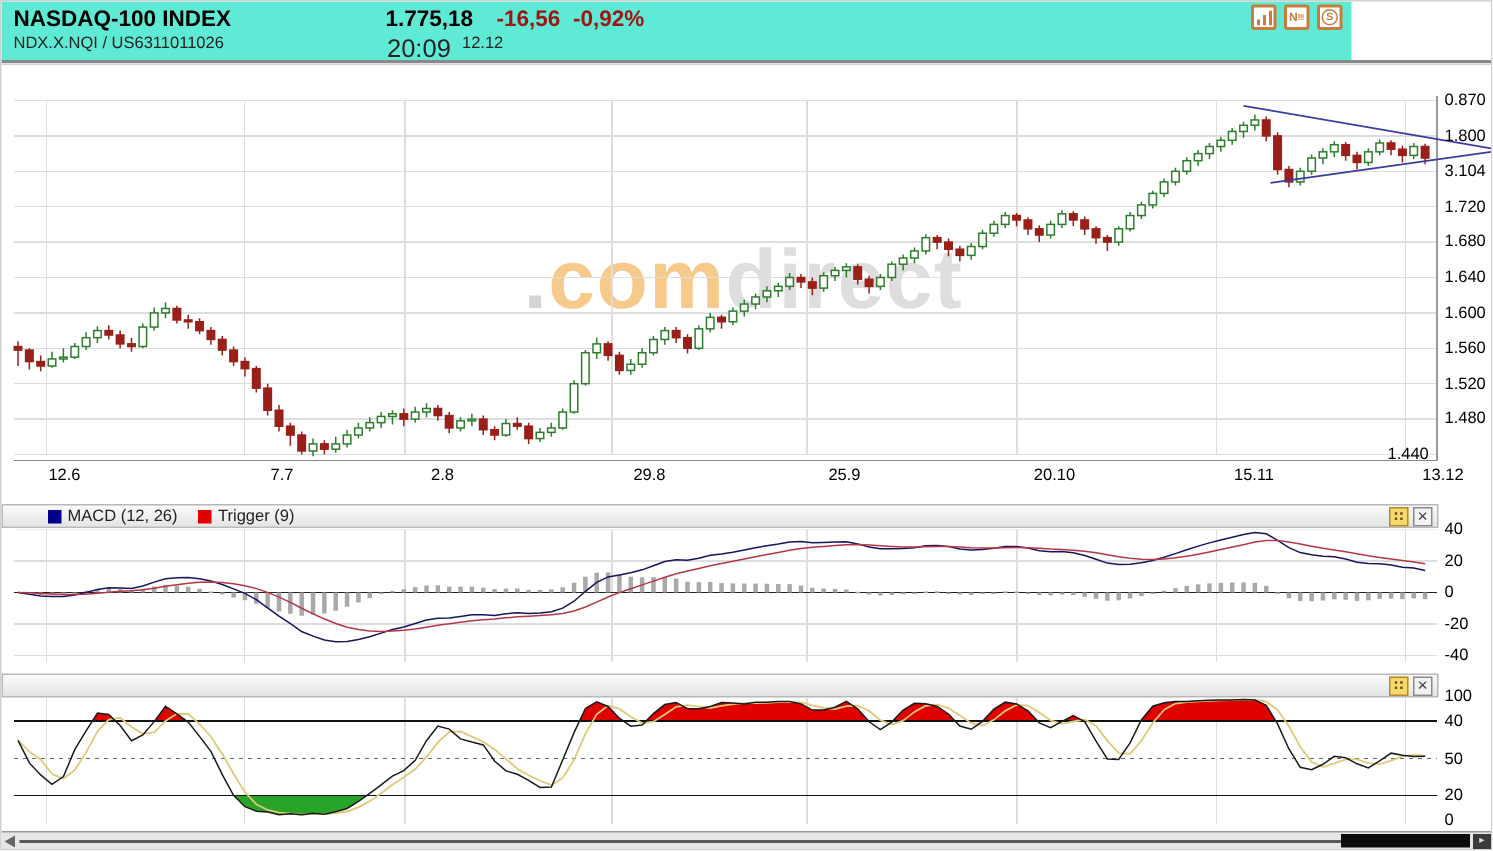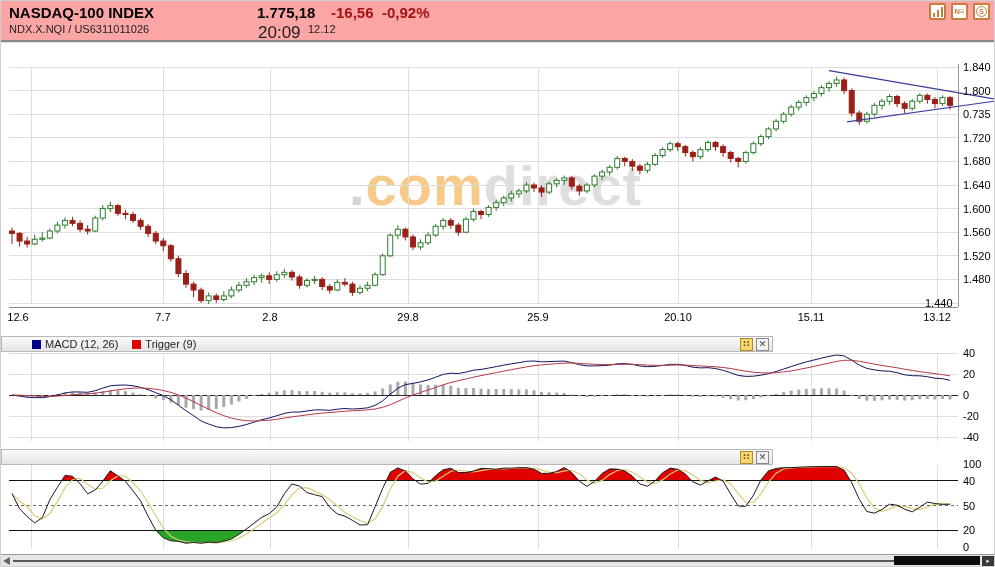--- a/index.html
+++ b/index.html
@@ -1,52 +1,52 @@
 <!DOCTYPE html>
 <html><head>
 <meta charset="utf-8">
 <style>
   html,body{margin:0;padding:0;background:#fff;}
   #app{position:relative;width:995px;height:567px;background:#fff;overflow:hidden;
        font-family:"Liberation Sans","DejaVu Sans",sans-serif;border:1px solid #d0d0d0;box-sizing:border-box;}
   
-  .header{position:absolute;left:0;top:0;width:995px;height:40px;background:#fca5a5;}
+  .header{position:absolute;left:0;top:0;width:900px;height:40px;background:#5eead4;}
   .title{position:absolute;left:8px;top:3px;font-size:15px;font-weight:bold;color:#000;}
   .code{position:absolute;left:8px;top:22px;font-size:11px;color:#222;}
   .price{position:absolute;left:256px;top:3px;font-size:15px;font-weight:bold;color:#000;text-align:center;}
   .chg{position:absolute;left:330px;top:3px;font-size:15px;font-weight:bold;color:#a01414;}
   .pct{position:absolute;left:381px;top:3px;font-size:15px;font-weight:bold;color:#a01414;}
   .time{position:absolute;left:257px;top:22px;font-size:17px;color:#222;}
   .date{position:absolute;left:307px;top:22px;font-size:11px;color:#222;}
   .hicons{position:absolute;right:6px;top:2px;display:flex;gap:5px;}
   .hicon{width:17px;height:17px;border:2px solid #c87d3c;border-radius:2px;color:#c87d3c;
          display:flex;align-items:center;justify-content:center;font-size:8px;font-weight:bold;background:#fff;box-sizing:border-box;}
   .hicon .circ{width:11px;height:11px;border:1.5px solid #c87d3c;border-radius:50%;display:flex;align-items:center;justify-content:center;font-size:7px;box-sizing:border-box;}
   .hsep{position:absolute;left:0;top:39px;width:995px;height:2px;background:#8a8a8a;border-bottom:1px solid #e2e2e2;}
   
   .wm{position:absolute;left:348px;top:152px;font-size:56px;font-weight:bold;letter-spacing:1px;z-index:1;}
   .wm .dot{color:rgba(176,176,176,0.55);}
   .wm .com{color:rgba(240,166,60,0.60);}
   .wm .direct{color:rgba(190,190,190,0.50);}
   svg.panel{position:absolute;left:0;z-index:2;}
   
-  .phead{position:absolute;left:0;width:772px;height:16px;z-index:3;
+  .phead{position:absolute;left:0;width:958px;height:16px;z-index:3;
          background:linear-gradient(#fbfbfb,#e4e4e4);border:1px solid #b8b8b8;box-sizing:border-box;
          display:flex;align-items:center;font-size:11px;color:#222;}
   .legend{display:flex;align-items:center;gap:4px;margin-left:30px;}
   .lg-sq{width:9px;height:9px;display:inline-block;}
   .lg-label{margin-right:10px;}
   .picons{position:absolute;right:3px;top:1px;display:flex;gap:3px;}
   .ico-set{width:13px;height:13px;background:#f6d96d;border:1px solid #b48a2c;color:#6b4e12;
            font-size:9px;line-height:11px;text-align:center;font-weight:bold;box-sizing:border-box;}
   .ico-x{width:13px;height:13px;background:#f2f2f2;border:1px solid #8a8a8a;color:#444;
          font-size:9px;line-height:11px;text-align:center;box-sizing:border-box;}
   
   .ylab{position:absolute;left:962px;font-size:11px;color:#000;white-space:nowrap;z-index:4;}
-  .xlab{position:absolute;top:310px;font-size:11px;color:#000;transform:translateX(-50%);z-index:4;}
+  .xlab{position:absolute;top:310px;font-size:11px;color:#000;transform:translateX(-50%);z-index:4;margin-left:25px;}
   
   .sb{position:absolute;left:0;top:553px;width:995px;height:13px;background:#e6e6e6;
       border-top:1px solid #9a9a9a;border-bottom:1px solid #9a9a9a;box-sizing:border-box;z-index:5;}
   .sb-rail{position:absolute;left:12px;top:5px;width:966px;height:2px;background:#5a5a5a;}
   .sb-left{position:absolute;left:2px;top:2px;width:0;height:0;border-top:4px solid transparent;
            border-bottom:4px solid transparent;border-right:7px solid #666;}
   .sb-thumb{position:absolute;left:893px;top:1px;width:86px;height:9px;background:#0c0c0c;}
   .sb-right{position:absolute;left:981px;top:1px;width:12px;height:10px;background:#3a3a3a;color:#ddd;
             font-size:7px;line-height:10px;text-align:center;}
 </style>
@@ -537,23 +537,23 @@
       <path d="M759.6,15.6 L 759.9,15.0 L 767.5,5.8 L 775.1,3.5 L 782.6,2.7 L 790.2,2.6 L 797.8,2.2 L 805.3,1.9 L 812.9,1.7 L 820.5,1.6 L 828.0,1.4 L 835.6,1.6 L 843.2,5.3 L 849.5,15.6 Z" fill="#e00000" stroke="none"></path>
       <path d="M155.0,65.4 L 162.3,72.8 L 169.9,75.8 L 177.4,76.4 L 185.0,78.2 L 192.6,77.5 L 200.1,78.2 L 207.7,77.1 L 215.3,77.8 L 222.8,76.1 L 230.4,74.0 L 238.0,69.3 L 243.4,65.4 Z" fill="#28a428" stroke="none"></path>
       <line x1="8" y1="15.600000000000009" x2="957" y2="15.600000000000009" stroke="#111" shape-rendering="crispEdges"></line>
       <line x1="8" y1="65.4" x2="957" y2="65.4" stroke="#111" shape-rendering="crispEdges"></line>
       <line x1="8" y1="40.5" x2="957" y2="40.5" stroke="#666" stroke-dasharray="3,3" shape-rendering="crispEdges"></line>
       <polyline points="11.0,28.6 18.6,36.1 26.1,41.3 33.7,51.0 41.3,54.1 48.8,48.5 56.4,36.6 64.0,22.5 71.5,14.7 79.1,13.5 86.7,19.6 94.2,24.2 101.8,23.3 109.3,15.7 116.9,10.9 124.5,11.0 132.0,17.7 139.6,26.0 147.2,37.7 154.7,50.8 162.3,63.1 169.9,71.2 177.4,75.0 185.0,76.8 192.6,77.4 200.1,78.0 207.7,77.6 215.3,77.7 222.8,77.0 230.4,76.0 238.0,73.1 245.5,69.1 253.1,63.8 260.6,58.2 268.2,53.1 275.8,47.7 283.3,39.8 290.9,29.9 298.5,23.0 306.0,22.6 313.6,26.1 321.2,29.6 328.7,34.6 336.3,40.9 343.9,47.5 351.4,51.8 359.0,55.5 366.6,58.4 374.1,53.8 381.7,41.6 389.3,24.1 396.8,11.2 404.4,5.4 411.9,7.6 419.5,12.9 427.1,17.1 434.6,16.1 442.2,11.3 449.8,6.2 457.3,5.1 464.9,6.1 472.5,7.0 480.0,5.6 487.6,4.4 495.2,3.8 502.7,3.7 510.3,3.5 517.9,3.0 525.4,2.9 533.0,3.2 540.6,5.2 548.1,7.0 555.7,7.8 563.2,5.8 570.8,5.5 578.4,8.8 585.9,15.1 593.5,18.0 601.1,15.4 608.6,9.6 616.2,5.5 623.8,4.7 631.3,7.0 638.9,12.0 646.5,17.1 654.0,18.7 661.6,14.9 669.2,8.9 676.7,5.0 684.3,5.4 691.9,10.0 699.4,15.3 707.0,17.6 714.5,16.0 722.1,14.7 729.7,19.0 737.2,28.7 744.8,37.1 752.4,37.5 759.9,28.8 767.5,17.0 775.1,8.1 782.6,4.0 790.2,3.0 797.8,2.5 805.3,2.2 812.9,1.9 820.5,1.7 828.0,1.6 835.6,1.5 843.2,2.8 850.7,8.2 858.3,19.1 865.8,32.8 873.4,43.0 881.0,46.4 888.5,43.9 896.1,41.3 903.7,41.2 911.2,43.8 918.8,44.4 926.4,42.1 933.9,39.3 941.5,38.3 949.1,39.0" fill="none" stroke="#ddcb78" stroke-width="1.2"></polyline>
       <polyline points="11.0,28.6 18.6,43.6 26.1,51.6 33.7,57.9 41.3,52.7 48.8,34.8 56.4,22.3 64.0,10.4 71.5,11.3 79.1,18.7 86.7,28.8 94.2,25.0 101.8,16.1 109.3,5.8 116.9,10.9 124.5,16.4 132.0,25.9 139.6,35.9 147.2,51.4 154.7,65.2 162.3,72.8 169.9,75.8 177.4,76.4 185.0,78.2 192.6,77.5 200.1,78.2 207.7,77.1 215.3,77.8 222.8,76.1 230.4,74.0 238.0,69.3 245.5,63.9 253.1,58.2 260.6,52.4 268.2,48.7 275.8,41.9 283.3,28.8 290.9,19.0 298.5,21.1 306.0,27.6 313.6,29.7 321.2,31.6 328.7,42.3 336.3,48.9 343.9,51.2 351.4,55.3 359.0,60.0 366.6,59.7 374.1,41.7 381.7,23.4 389.3,7.3 396.8,2.9 404.4,6.0 411.9,13.8 419.5,19.1 427.1,18.4 434.6,10.7 442.2,4.7 449.8,3.3 457.3,7.5 464.9,7.5 472.5,6.0 480.0,3.4 487.6,3.7 495.2,4.3 502.7,3.1 510.3,3.2 517.9,2.7 525.4,2.7 533.0,4.3 540.6,8.4 548.1,8.3 555.7,6.5 563.2,2.5 570.8,7.6 578.4,16.2 585.9,21.4 593.5,16.4 601.1,8.4 608.6,3.9 616.2,4.1 623.8,6.0 631.3,11.0 638.9,19.0 646.5,21.2 654.0,15.9 661.6,7.7 669.2,3.1 676.7,4.3 684.3,8.9 691.9,16.9 699.4,20.1 707.0,15.9 714.5,12.0 722.1,16.1 729.7,29.1 737.2,41.0 744.8,41.3 752.4,30.2 759.9,15.0 767.5,5.8 775.1,3.5 782.6,2.7 790.2,2.6 797.8,2.2 805.3,1.9 812.9,1.7 820.5,1.6 828.0,1.4 835.6,1.6 843.2,5.3 850.7,17.6 858.3,34.3 865.8,46.5 873.4,48.1 881.0,44.5 888.5,39.2 896.1,40.2 903.7,44.2 911.2,46.9 918.8,42.2 926.4,37.1 933.9,38.5 941.5,39.4 949.1,39.2" fill="none" stroke="#1a1a1a" stroke-width="1"></polyline>
     </svg>
 
   <div id="labels">
-      <div class="ylab" style="left: 962px; top: 60px;">1.840</div>
+      <div class="ylab" style="left: 962px; top: 60px;">0.870</div>
       <div class="ylab" style="left: 962px; top: 83.6px;">1.800</div>
-      <div class="ylab" style="left: 962px; top: 107.2px;">0.735</div>
+      <div class="ylab" style="left: 962px; top: 107.2px;">3.104</div>
       <div class="ylab" style="left: 962px; top: 130.8px;">1.720</div>
       <div class="ylab" style="left: 962px; top: 154.4px;">1.680</div>
       <div class="ylab" style="left: 962px; top: 178px;">1.640</div>
       <div class="ylab" style="left: 962px; top: 201.6px;">1.600</div>
       <div class="ylab" style="left: 962px; top: 225.2px;">1.560</div>
       <div class="ylab" style="left: 962px; top: 248.8px;">1.520</div>
       <div class="ylab" style="left: 962px; top: 272.4px;">1.480</div>
       <div class="ylab" style="left: 924px; top: 296px;">1.440</div>
       <div class="xlab" style="left: 17px;">12.6</div>
       <div class="xlab" style="left: 162px;">7.7</div>

